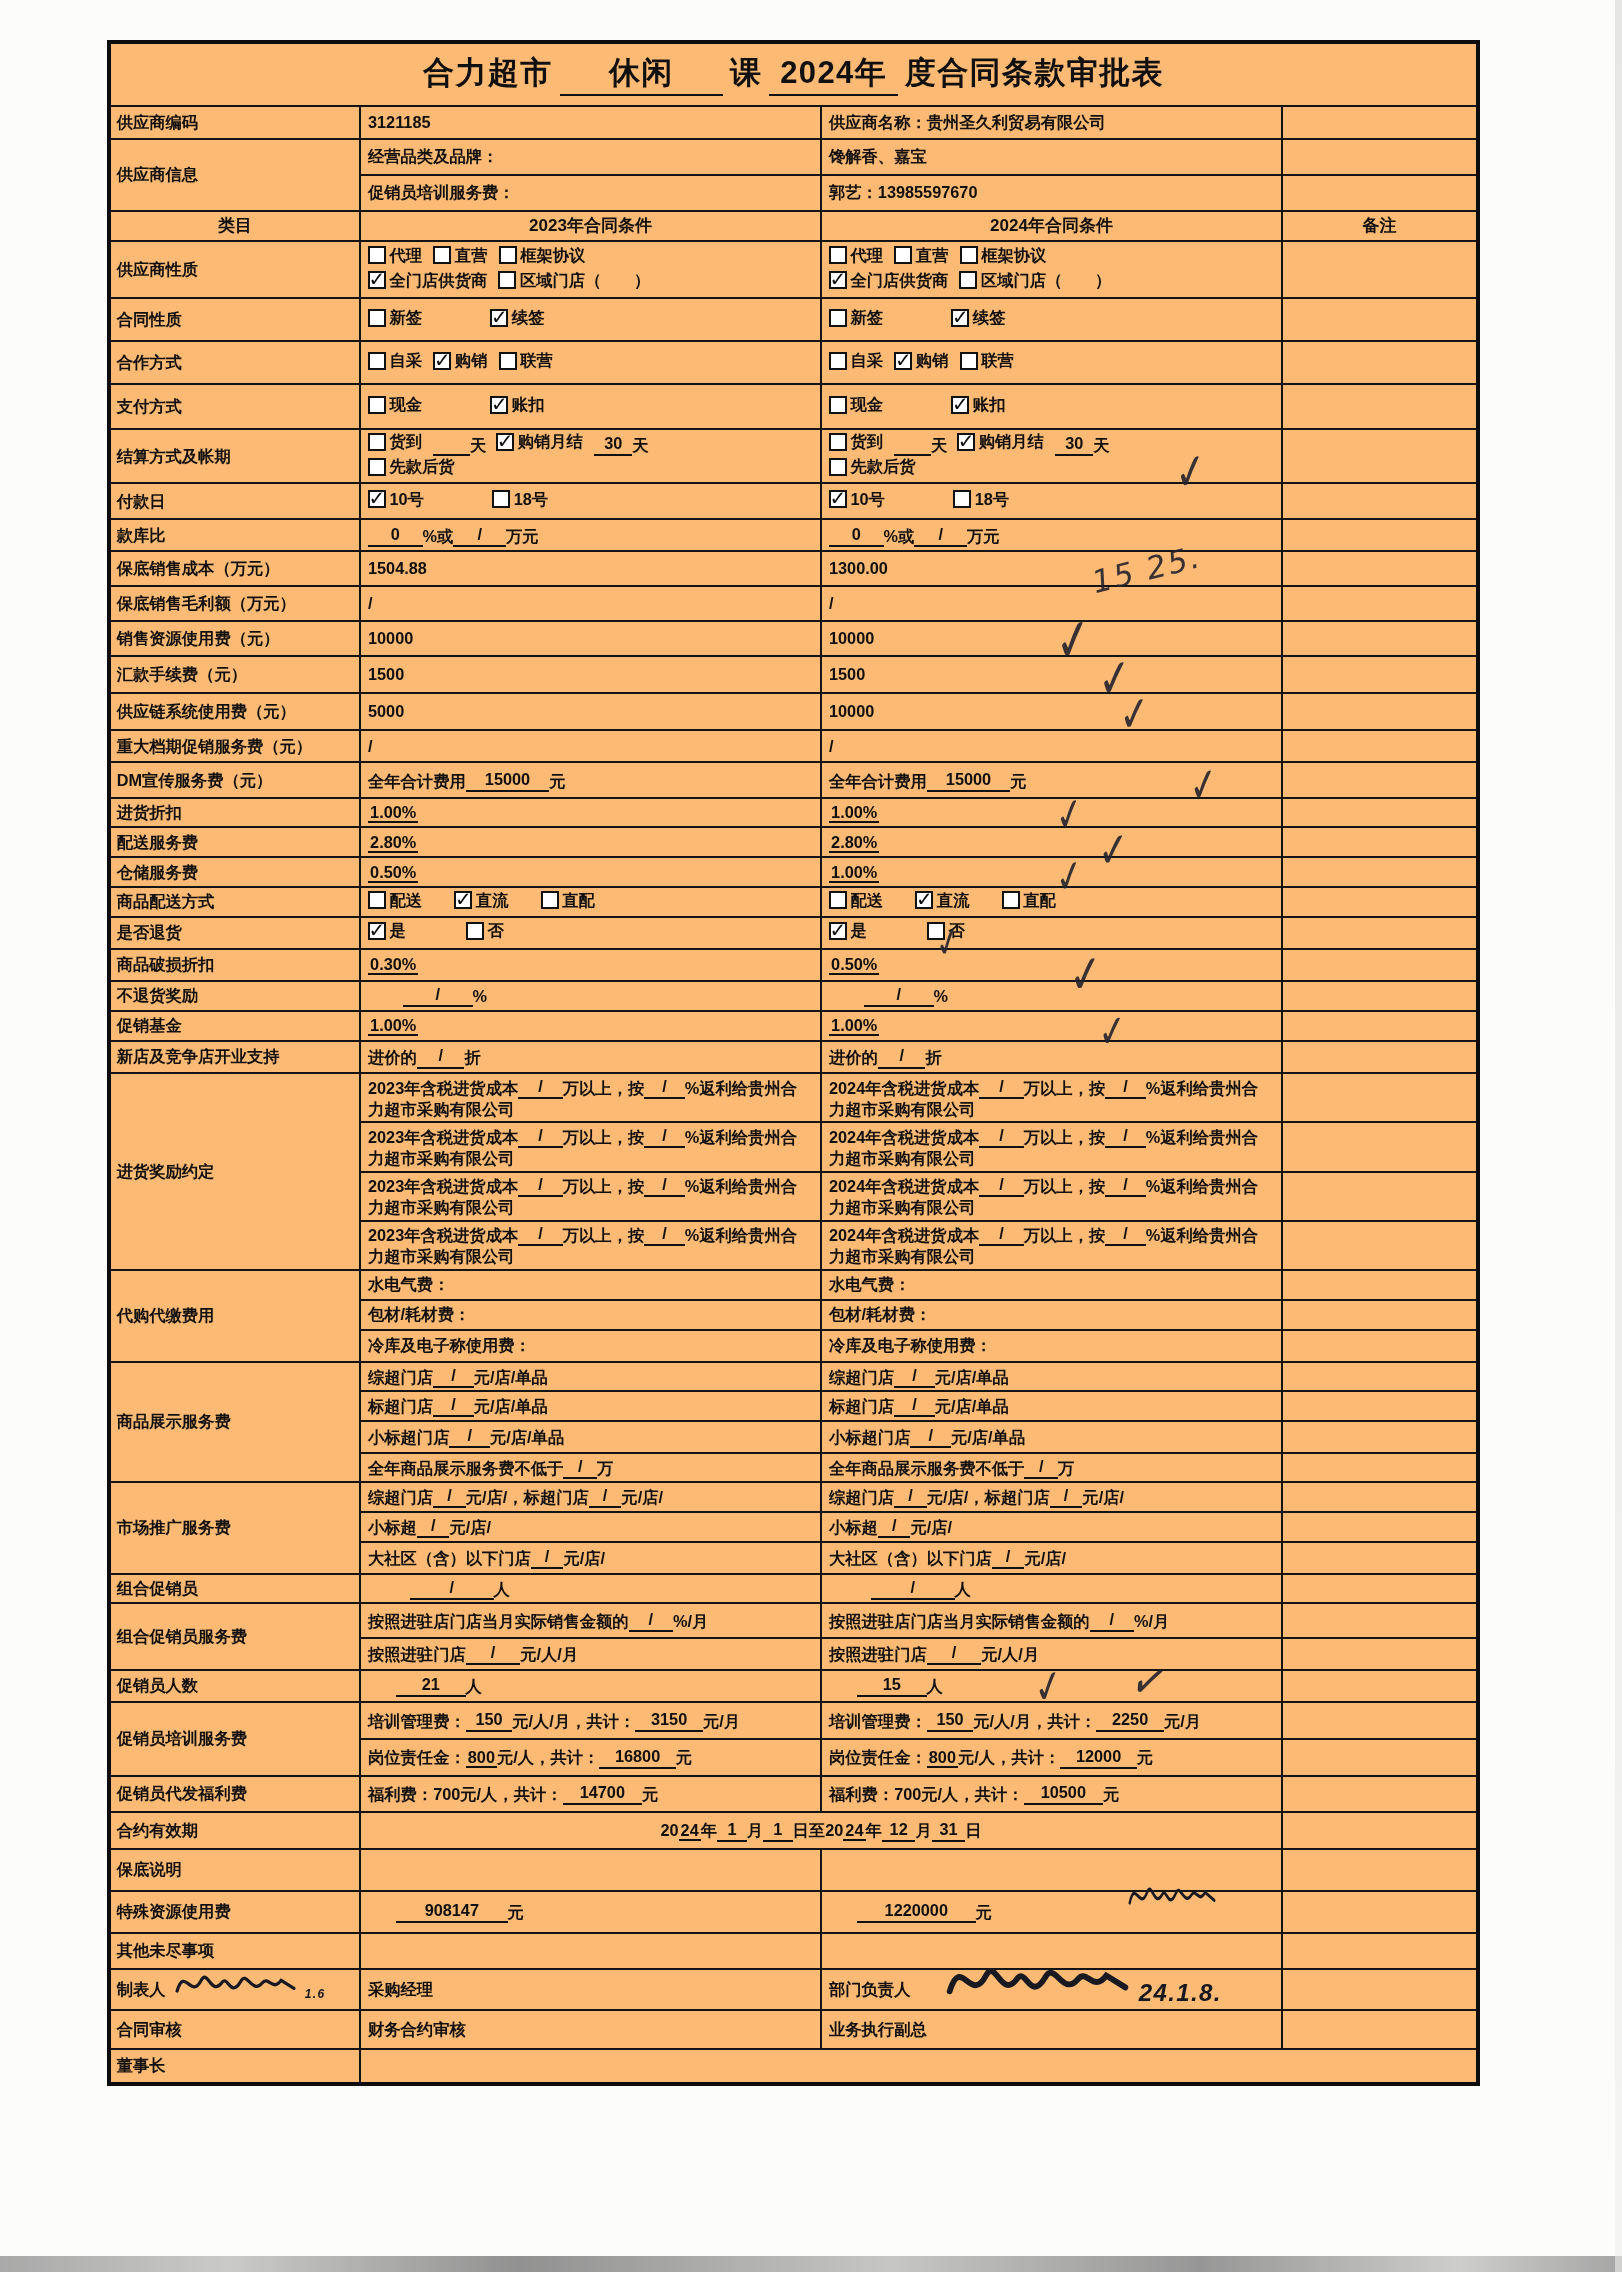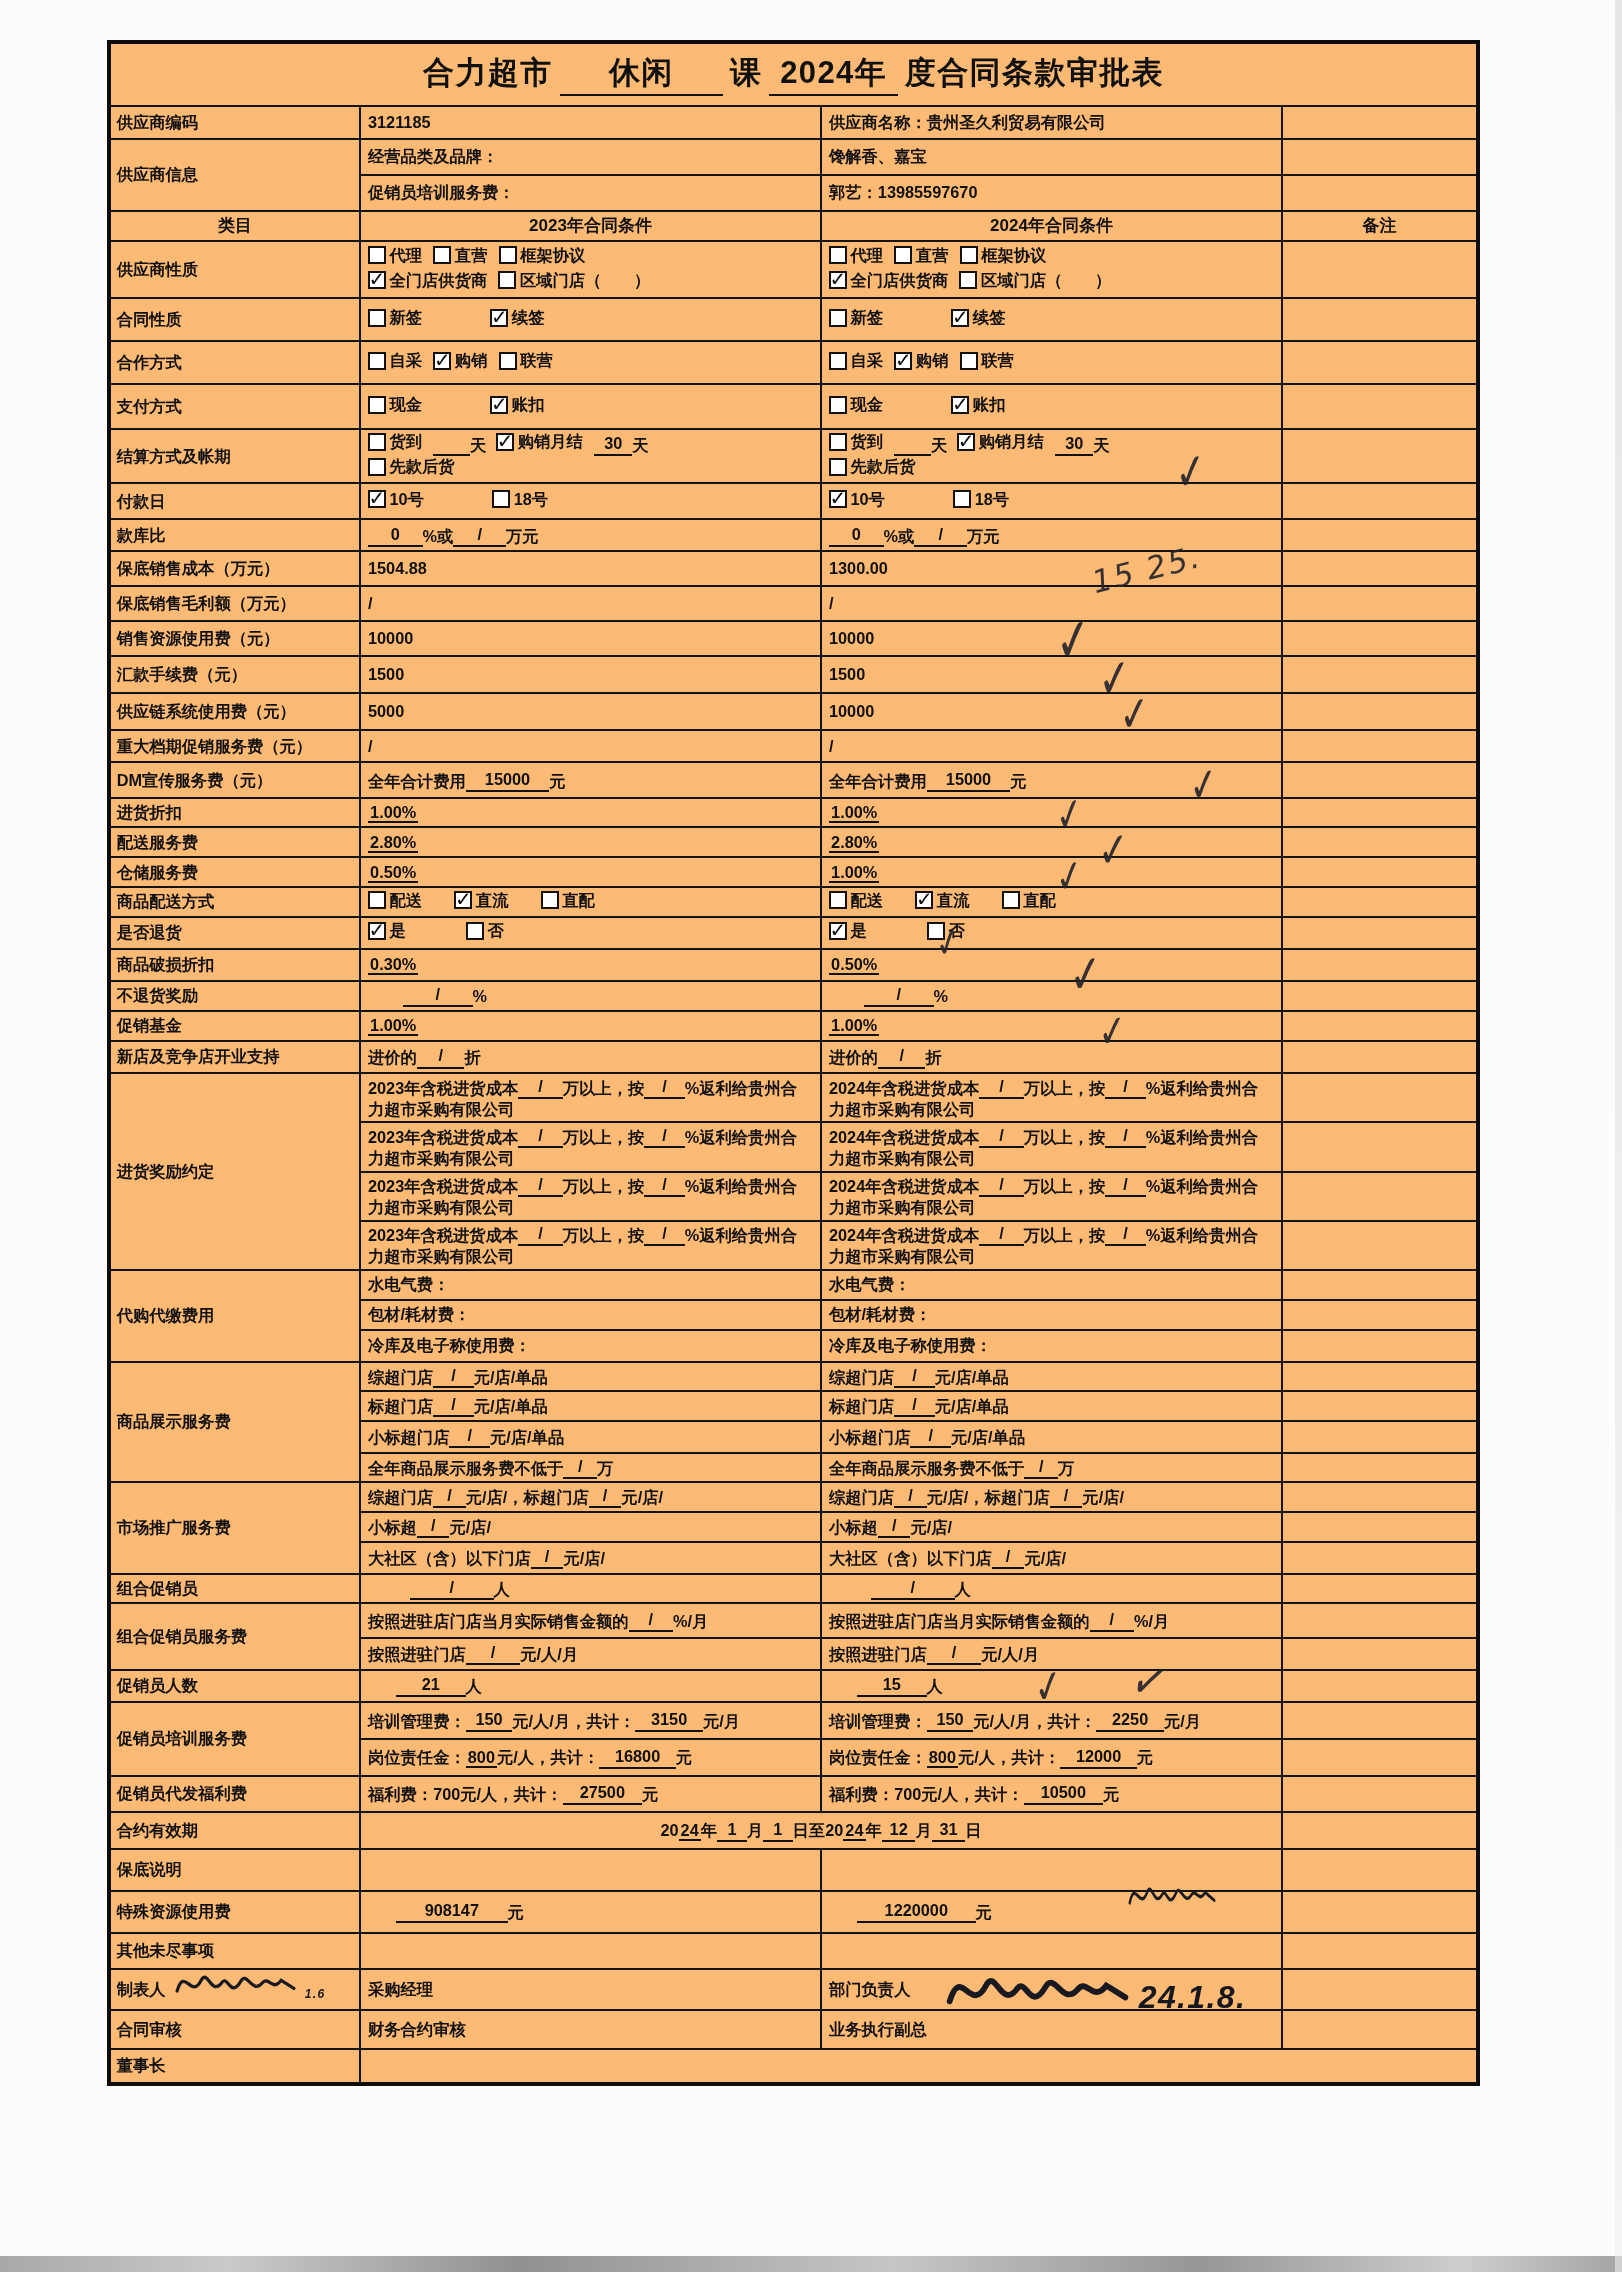--- a/index.html
+++ b/index.html
@@ -445,21 +445,21 @@
           <td class="val"><span class="tx">培训管理费：</span><span class="bl" style="min-width: 41px;">150</span><span class="tx">元/人/月，共计：</span><span class="bl" style="min-width: 62px;">2250</span><span class="tx">元/月</span></td>
           <td class="val"></td>
         </tr>
         <tr style="height: 37px;">
           <td class="val"><span class="tx">岗位责任金：</span><span class="ul">800</span><span class="tx">元/人，共计：</span><span class="bl" style="min-width: 71px;">16800</span><span class="tx">元</span></td>
           <td class="val"><span class="tx">岗位责任金：</span><span class="ul">800</span><span class="tx">元/人，共计：</span><span class="bl" style="min-width: 71px;">12000</span><span class="tx">元</span></td>
           <td class="val"></td>
         </tr>
         <tr style="height: 36px;">
           <td class="lab" rowspan="1"><span>促销员代发福利费</span></td>
-          <td class="val"><span class="tx">福利费：700元/人，共计：</span><span class="bl" style="min-width: 74px;">27500</span><span class="tx">元</span></td>
+          <td class="val"><span class="tx">福利费：700元/人，共计：</span><span class="bl" style="min-width: 74px;">14700</span><span class="tx">元</span></td>
           <td class="val"><span class="tx">福利费：700元/人，共计：</span><span class="bl" style="min-width: 74px;">10500</span><span class="tx">元</span></td>
           <td class="val"></td>
         </tr>
         <tr style="height: 37px;">
           <td class="lab" rowspan="1"><span>合约有效期</span></td>
           <td class="val ctr" colspan="2"><span class="tx">20</span><span class="ul">24</span><span class="tx">年</span><span class="bl" style="min-width: 24px;">1</span><span class="tx">月</span><span class="bl" style="min-width: 24px;">1</span><span class="tx">日至20</span><span class="ul">24</span><span class="tx">年</span><span class="bl" style="min-width: 28px;">12</span><span class="tx">月</span><span class="bl" style="min-width: 28px;">31</span><span class="tx">日</span></td>
           <td class="val"></td>
         </tr>
         <tr style="height: 42px;">
           <td class="lab" rowspan="1"><span>保底说明</span></td>
@@ -488,21 +488,21 @@
               <svg width="127" height="40" viewBox="0 0 200 60" preserveAspectRatio="none">
                 <path d="M8,42 C20,4 30,56 46,26 C56,8 62,50 78,30 C88,16 92,54 108,28 C118,10 126,48 142,30 C152,18 158,44 172,26 L192,38" fill="none" stroke="#191922" stroke-width="5" stroke-linecap="round"></path>
               </svg>
               <span class="sigtext" style="font-size: 12px;">1.6</span>
             </span></td>
           <td class="val"><span class="tx">采购经理</span></td>
           <td class="val"><span class="tx">部门负责人</span><span class="sig" style="left: 120px; top: -25.4px;">
               <svg width="191" height="59" viewBox="0 0 200 60" preserveAspectRatio="none">
                 <path d="M8,42 C20,4 30,56 46,26 C56,8 62,50 78,30 C88,16 92,54 108,28 C118,10 126,48 142,30 C152,18 158,44 172,26 L192,38" fill="none" stroke="#191922" stroke-width="6" stroke-linecap="round"></path>
               </svg>
-              <span class="sigtext" style="font-size: 32px; margin-top: 33px;">24.1.8.</span>
+              <span class="sigtext" style="font-size: 24px; margin-top: 33px;">24.1.8.</span>
             </span></td>
           <td class="val"></td>
         </tr>
         <tr style="height: 39px;">
           <td class="lab" rowspan="1"><span>合同审核</span></td>
           <td class="val"><span class="tx">财务合约审核</span></td>
           <td class="val"><span class="tx">业务执行副总</span></td>
           <td class="val"></td>
         </tr>
         <tr style="height: 35px;">

